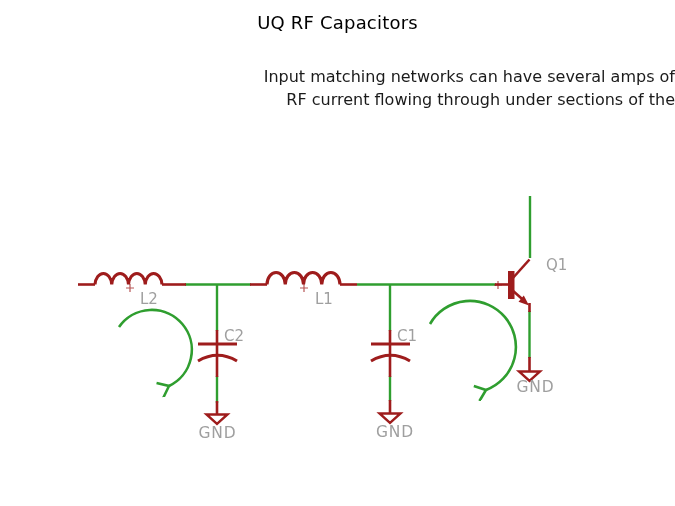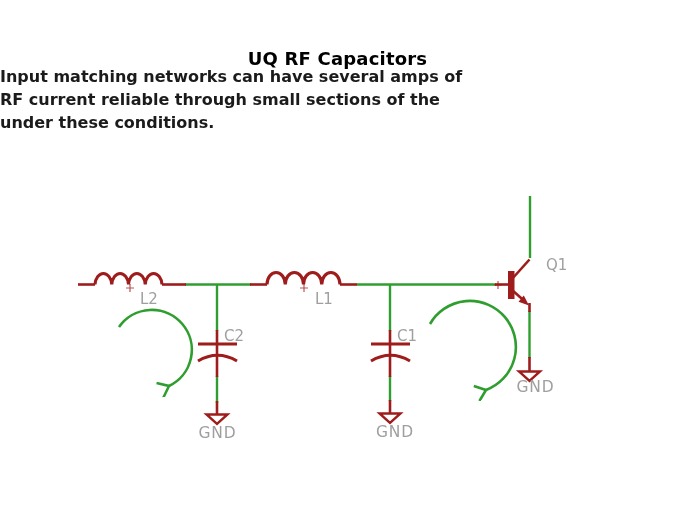--- a/index.html
+++ b/index.html
@@ -14,35 +14,33 @@
     overflow: hidden;
     font-family: "DejaVu Sans", "Liberation Sans", sans-serif;
   }
   .slide-title {
     position: absolute;
     top: 12px;
     left: 0;
     width: 675px;
     text-align: center;
     font-size: 18px;
-    font-weight: 700;
+    font-weight: 400;
     color: #000000;
     letter-spacing: 0.2px;
-    margin-top: 36px;
   }
   .slide-body {
     position: absolute;
     top: 65px;
     left: 0;
     width: 675px;
-    text-align: left;
+    text-align: right;
     color: var(--text-black, #1b1b1b);
     font-size: 16px;
     line-height: 23px;
-    font-weight: bold;
   }
   .slide-body .line {
     white-space: nowrap;
   }
   svg.circuit {
     position: absolute;
     top: 0;
     left: 0;
   }
   .wire {
@@ -91,22 +89,21 @@
     fill: none;
   }
 </style>
 </head>
 <body>
 
 <div class="slide-title">UQ RF Capacitors</div>
 
 <div class="slide-body">
   <div class="line">Input matching networks can have several amps of</div>
-  <div class="line">RF current reliable through small sections of the</div>
-  <div class="line">under these conditions.</div>
+  <div class="line">RF current flowing through under sections of the</div>
 </div>
 
 <svg class="circuit" width="675" height="506" viewBox="0 0 675 506" xmlns="http://www.w3.org/2000/svg">
   <defs>
     <marker id="vhead" orient="auto" markerUnits="userSpaceOnUse" markerWidth="20" markerHeight="20" refX="2" refY="8" viewBox="0 0 20 20">
       <path d="M 12 0 L 2 8 L 12 16" fill="none" stroke="#2f9e2f" stroke-width="2.6"></path>
     </marker>
   </defs>
 
   <g>

